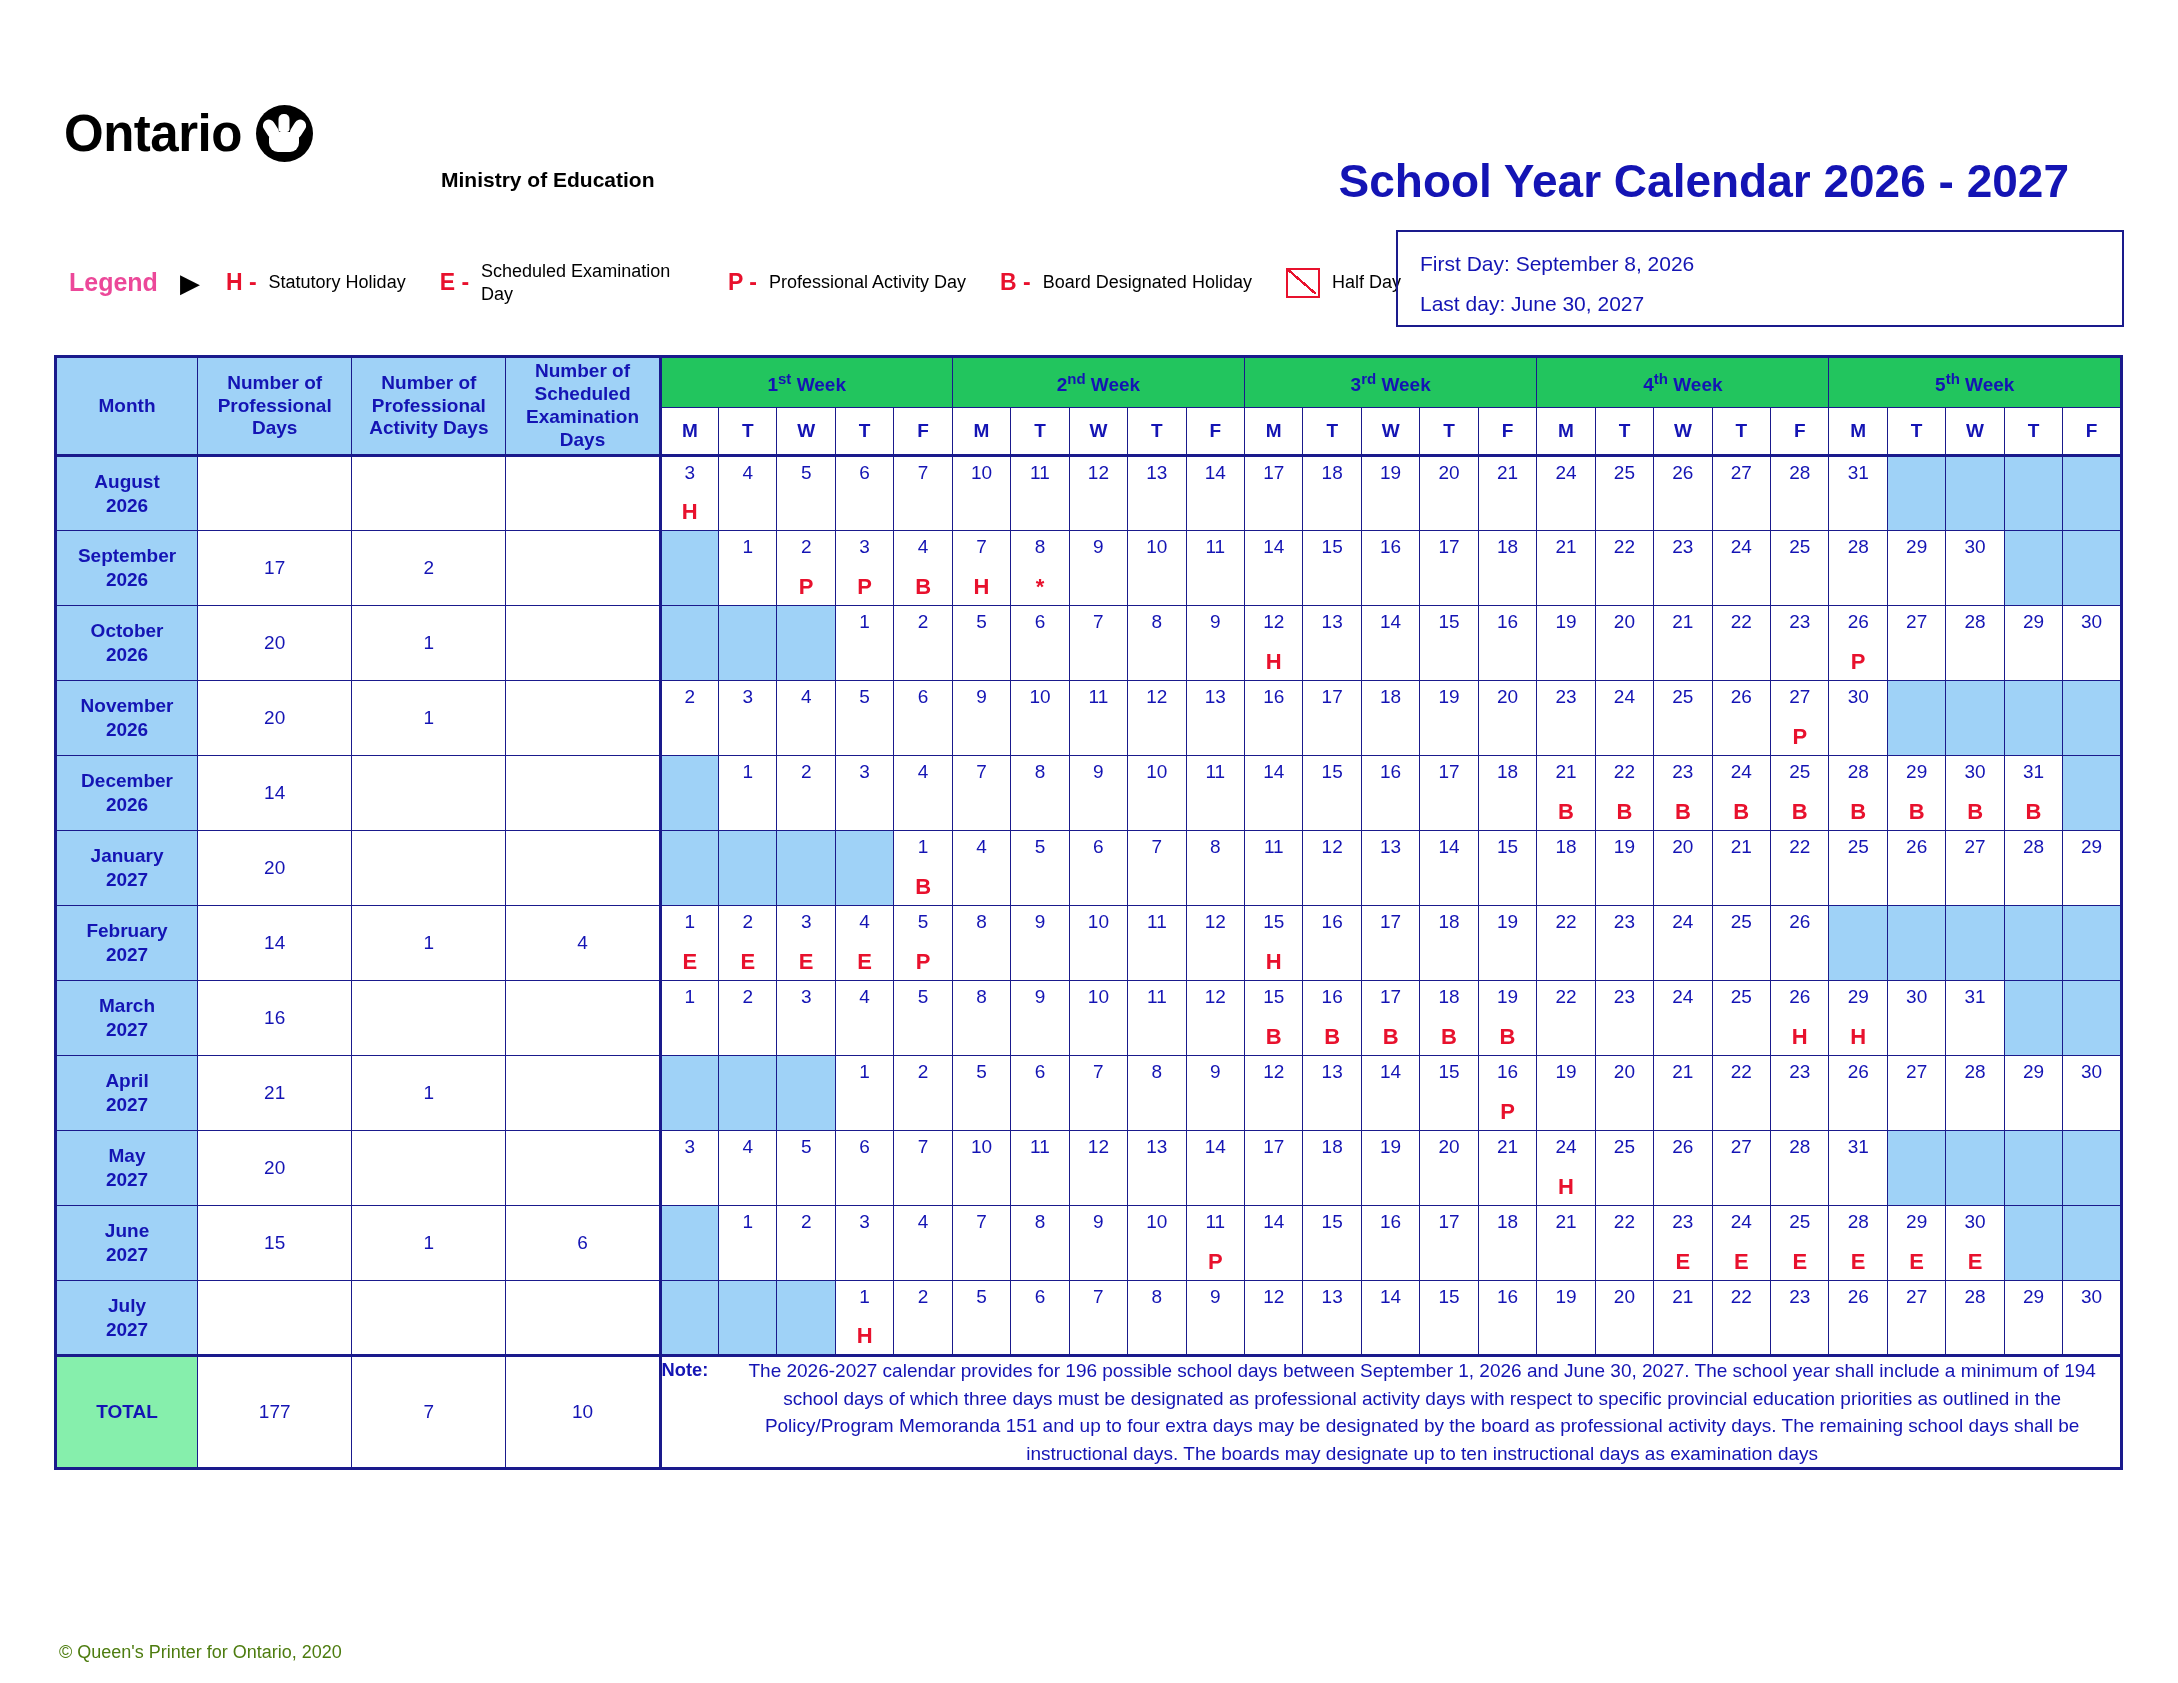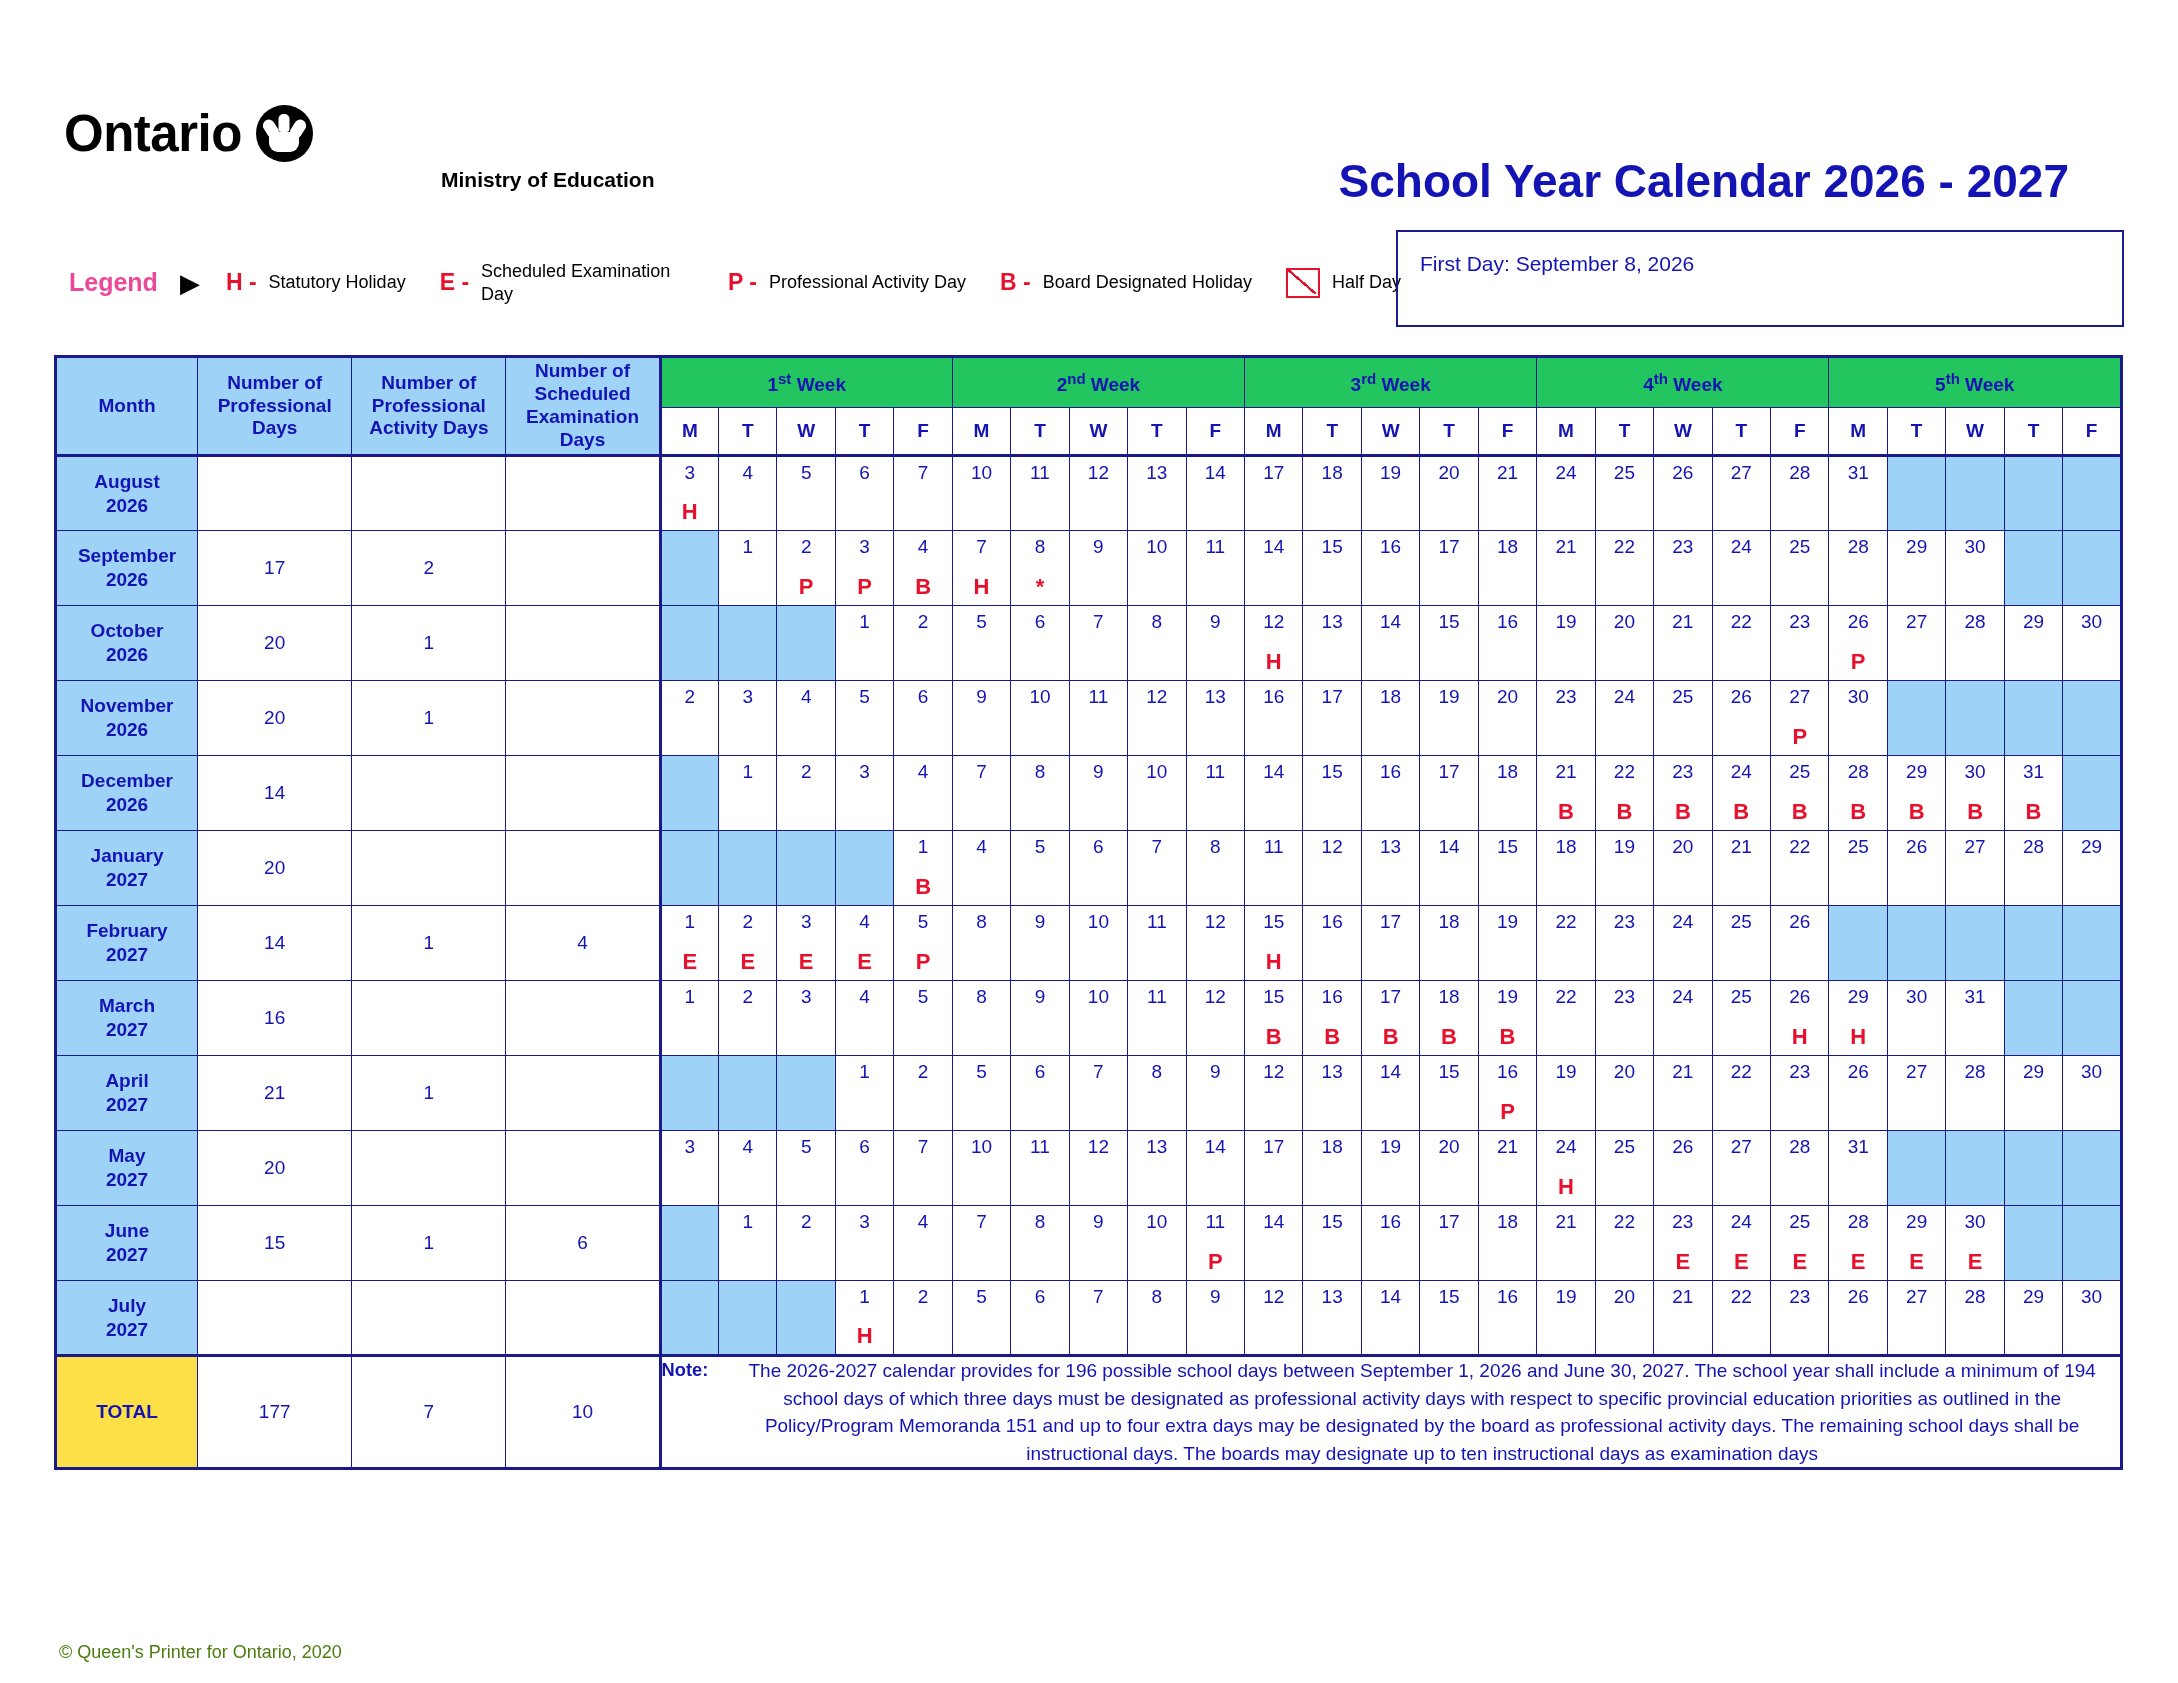--- a/index.html
+++ b/index.html
@@ -273,21 +273,21 @@
     font-weight: bold;
     color: #e8112d;
     text-align: center;
   }
   .blue-fill { background: #9fd2f7; }
   .thick-top { border-top: 3px solid #1a1a8c !important; }
   .thick-bottom { border-bottom: 3px solid #1a1a8c !important; }
   .thick-right { border-right: 3px solid #1a1a8c !important; }
 
   .total-cell {
-    background: #fde047;
+    background: #86efac;
     font-weight: bold;
     font-size: 22px;
     color: #1414b4;
     height: 107px;
   }
   .total-num {
     font-size: 23px;
     color: #1414b4;
   }
   .note-cell {
@@ -357,20 +357,21 @@
     </span>
 
     <span class="legend-item">
       <span class="halfday-box"></span>
       <span class="legend-text">Half Day</span>
     </span>
   </div>
 
   <div class="daybox">
     <div>First Day: September 8, 2026</div>
+    <div>Last day: June 30, 2027</div>
   </div>
 
   <div class="cal-wrap">
     <table class="cal">
       <colgroup>
         <col style="width:141px">
           <col style="width:153px">
           <col style="width:153px">
           <col style="width:153px">
         <col span="25" style="width:58px">

